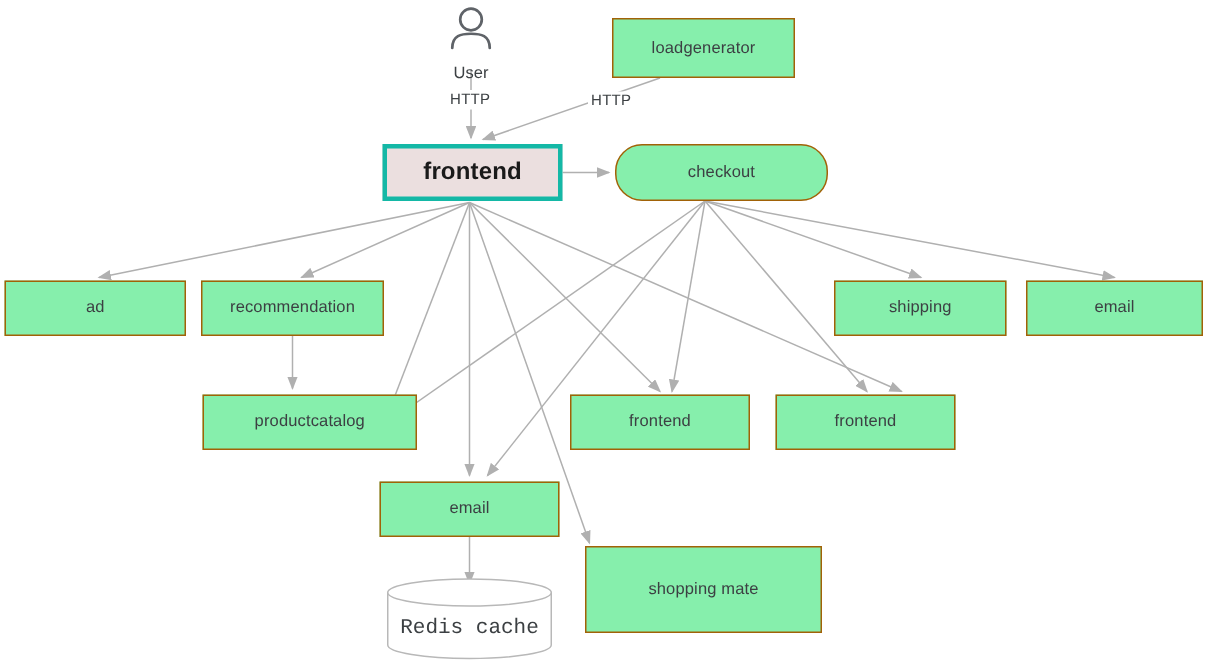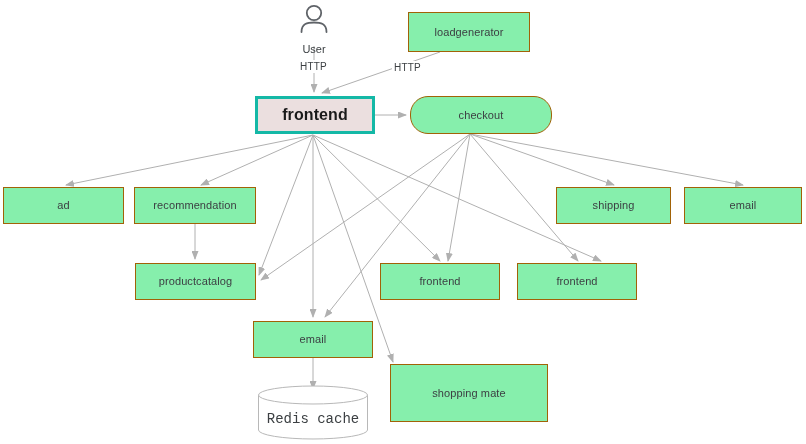--- a/index.html
+++ b/index.html
@@ -160,21 +160,21 @@
         </div>
         <div class="node" style="left: 134px; top: 187px; width: 122px; height: 37px;">
           <span>recommendation</span>
         </div>
         <div class="node" style="left: 556px; top: 187px; width: 115px; height: 37px;">
           <span>shipping</span>
         </div>
         <div class="node" style="left: 684px; top: 187px; width: 118px; height: 37px;">
           <span>email</span>
         </div>
-        <div class="node" style="left: 135px; top: 263px; width: 121px; height: 37px;">
+        <div class="node" style="left: 135px; top: 263px; width: 143px; height: 37px;">
           <span>productcatalog</span>
         </div>
         <div class="node" style="left: 380px; top: 263px; width: 120px; height: 37px;">
           <span>frontend</span>
         </div>
         <div class="node" style="left: 517px; top: 263px; width: 120px; height: 37px;">
           <span>frontend</span>
         </div>
         <div class="node" style="left: 253px; top: 321px; width: 120px; height: 37px;">
           <span>email</span>

